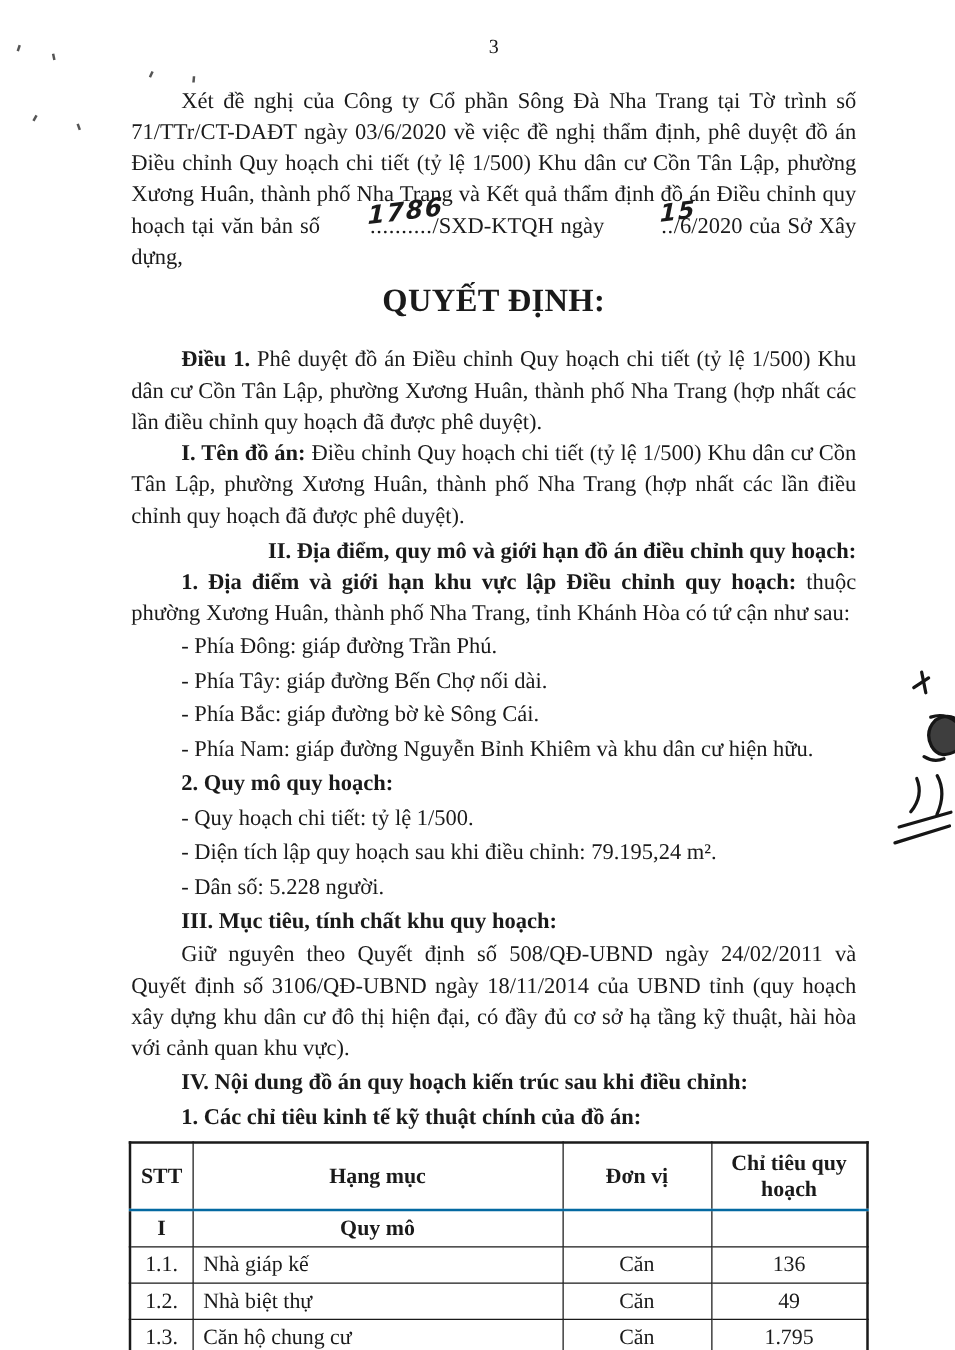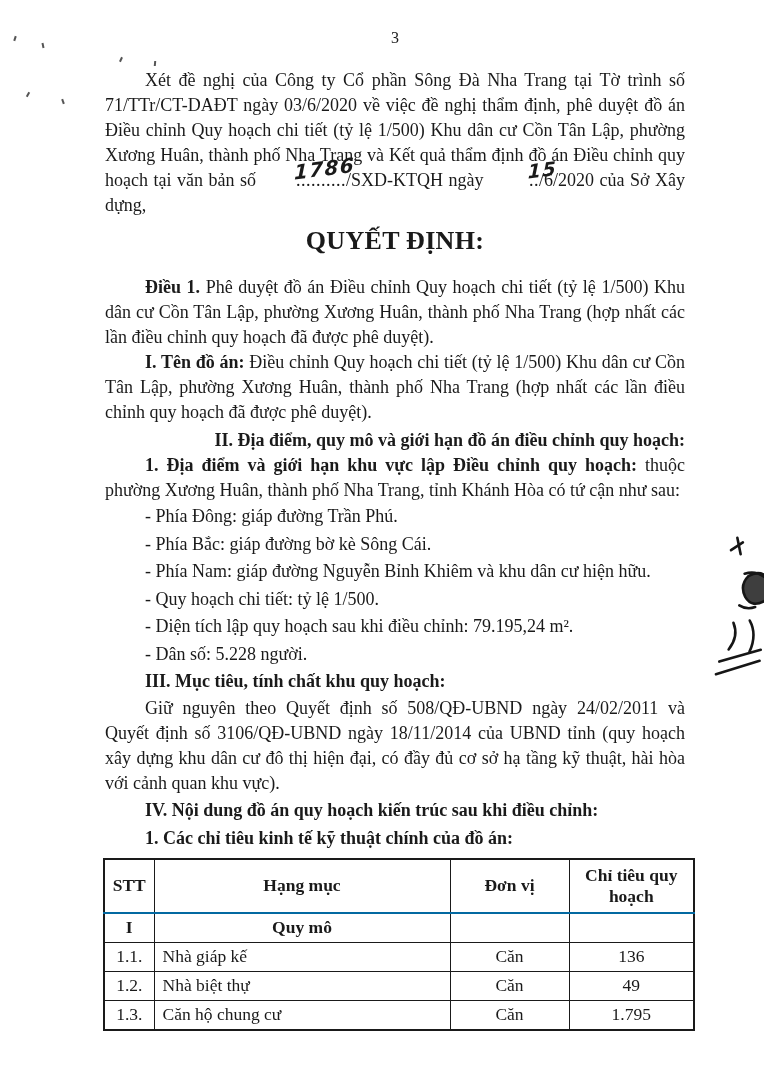--- a/index.html
+++ b/index.html
@@ -84,23 +84,25 @@
 
   <p class="para indent art"><span class="b">Điều 1.</span><span> Phê duyệt đồ án Điều chỉnh Quy hoạch chi tiết (tỷ lệ 1/500) Khu dân cư Cồn Tân Lập, phường Xương Huân, thành phố Nha Trang (hợp nhất các lần điều chỉnh quy hoạch đã được phê duyệt).</span></p>
 
   <p class="para indent"><span class="b">I. Tên đồ án:</span><span> Điều chỉnh Quy hoạch chi tiết (tỷ lệ 1/500) Khu dân cư Cồn Tân Lập, phường Xương Huân, thành phố Nha Trang (hợp nhất các lần điều chỉnh quy hoạch đã được phê duyệt).</span></p>
 
   <p class="hline">II. Địa điểm, quy mô và giới hạn đồ án điều chỉnh quy hoạch:</p>
 
   <p class="para indent"><span class="b">1. Địa điểm và giới hạn khu vực lập Điều chỉnh quy hoạch:</span><span> thuộc phường Xương Huân, thành phố Nha Trang, tỉnh Khánh Hòa có tứ cận như sau:</span></p>
 
   <p class="line">- Phía Đông: giáp đường Trần Phú.</p>
+  <p class="line">- Phía Tây: giáp đường Bến Chợ nối dài.</p>
   <p class="line">- Phía Bắc: giáp đường bờ kè Sông Cái.</p>
   <p class="line">- Phía Nam: giáp đường Nguyễn Bỉnh Khiêm và khu dân cư hiện hữu.</p>
 
+  <p class="hline27">2. Quy mô quy hoạch:</p>
   <p class="line">- Quy hoạch chi tiết: tỷ lệ 1/500.</p>
   <p class="line">- Diện tích lập quy hoạch sau khi điều chỉnh: 79.195,24 m².</p>
   <p class="line">- Dân số: 5.228 người.</p>
 
   <p class="hline27">III. Mục tiêu, tính chất khu quy hoạch:</p>
 
   <p class="para indent">Giữ nguyên theo Quyết định số 508/QĐ-UBND ngày 24/02/2011 và Quyết định số 3106/QĐ-UBND ngày 18/11/2014 của UBND tỉnh (quy hoạch xây dựng khu dân cư đô thị hiện đại, có đầy đủ cơ sở hạ tầng kỹ thuật, hài hòa với cảnh quan khu vực).</p>
 
   <p class="hline26">IV. Nội dung đồ án quy hoạch kiến trúc sau khi điều chỉnh:</p>
   <p class="hline26">1. Các chỉ tiêu kinh tế kỹ thuật chính của đồ án:</p>

